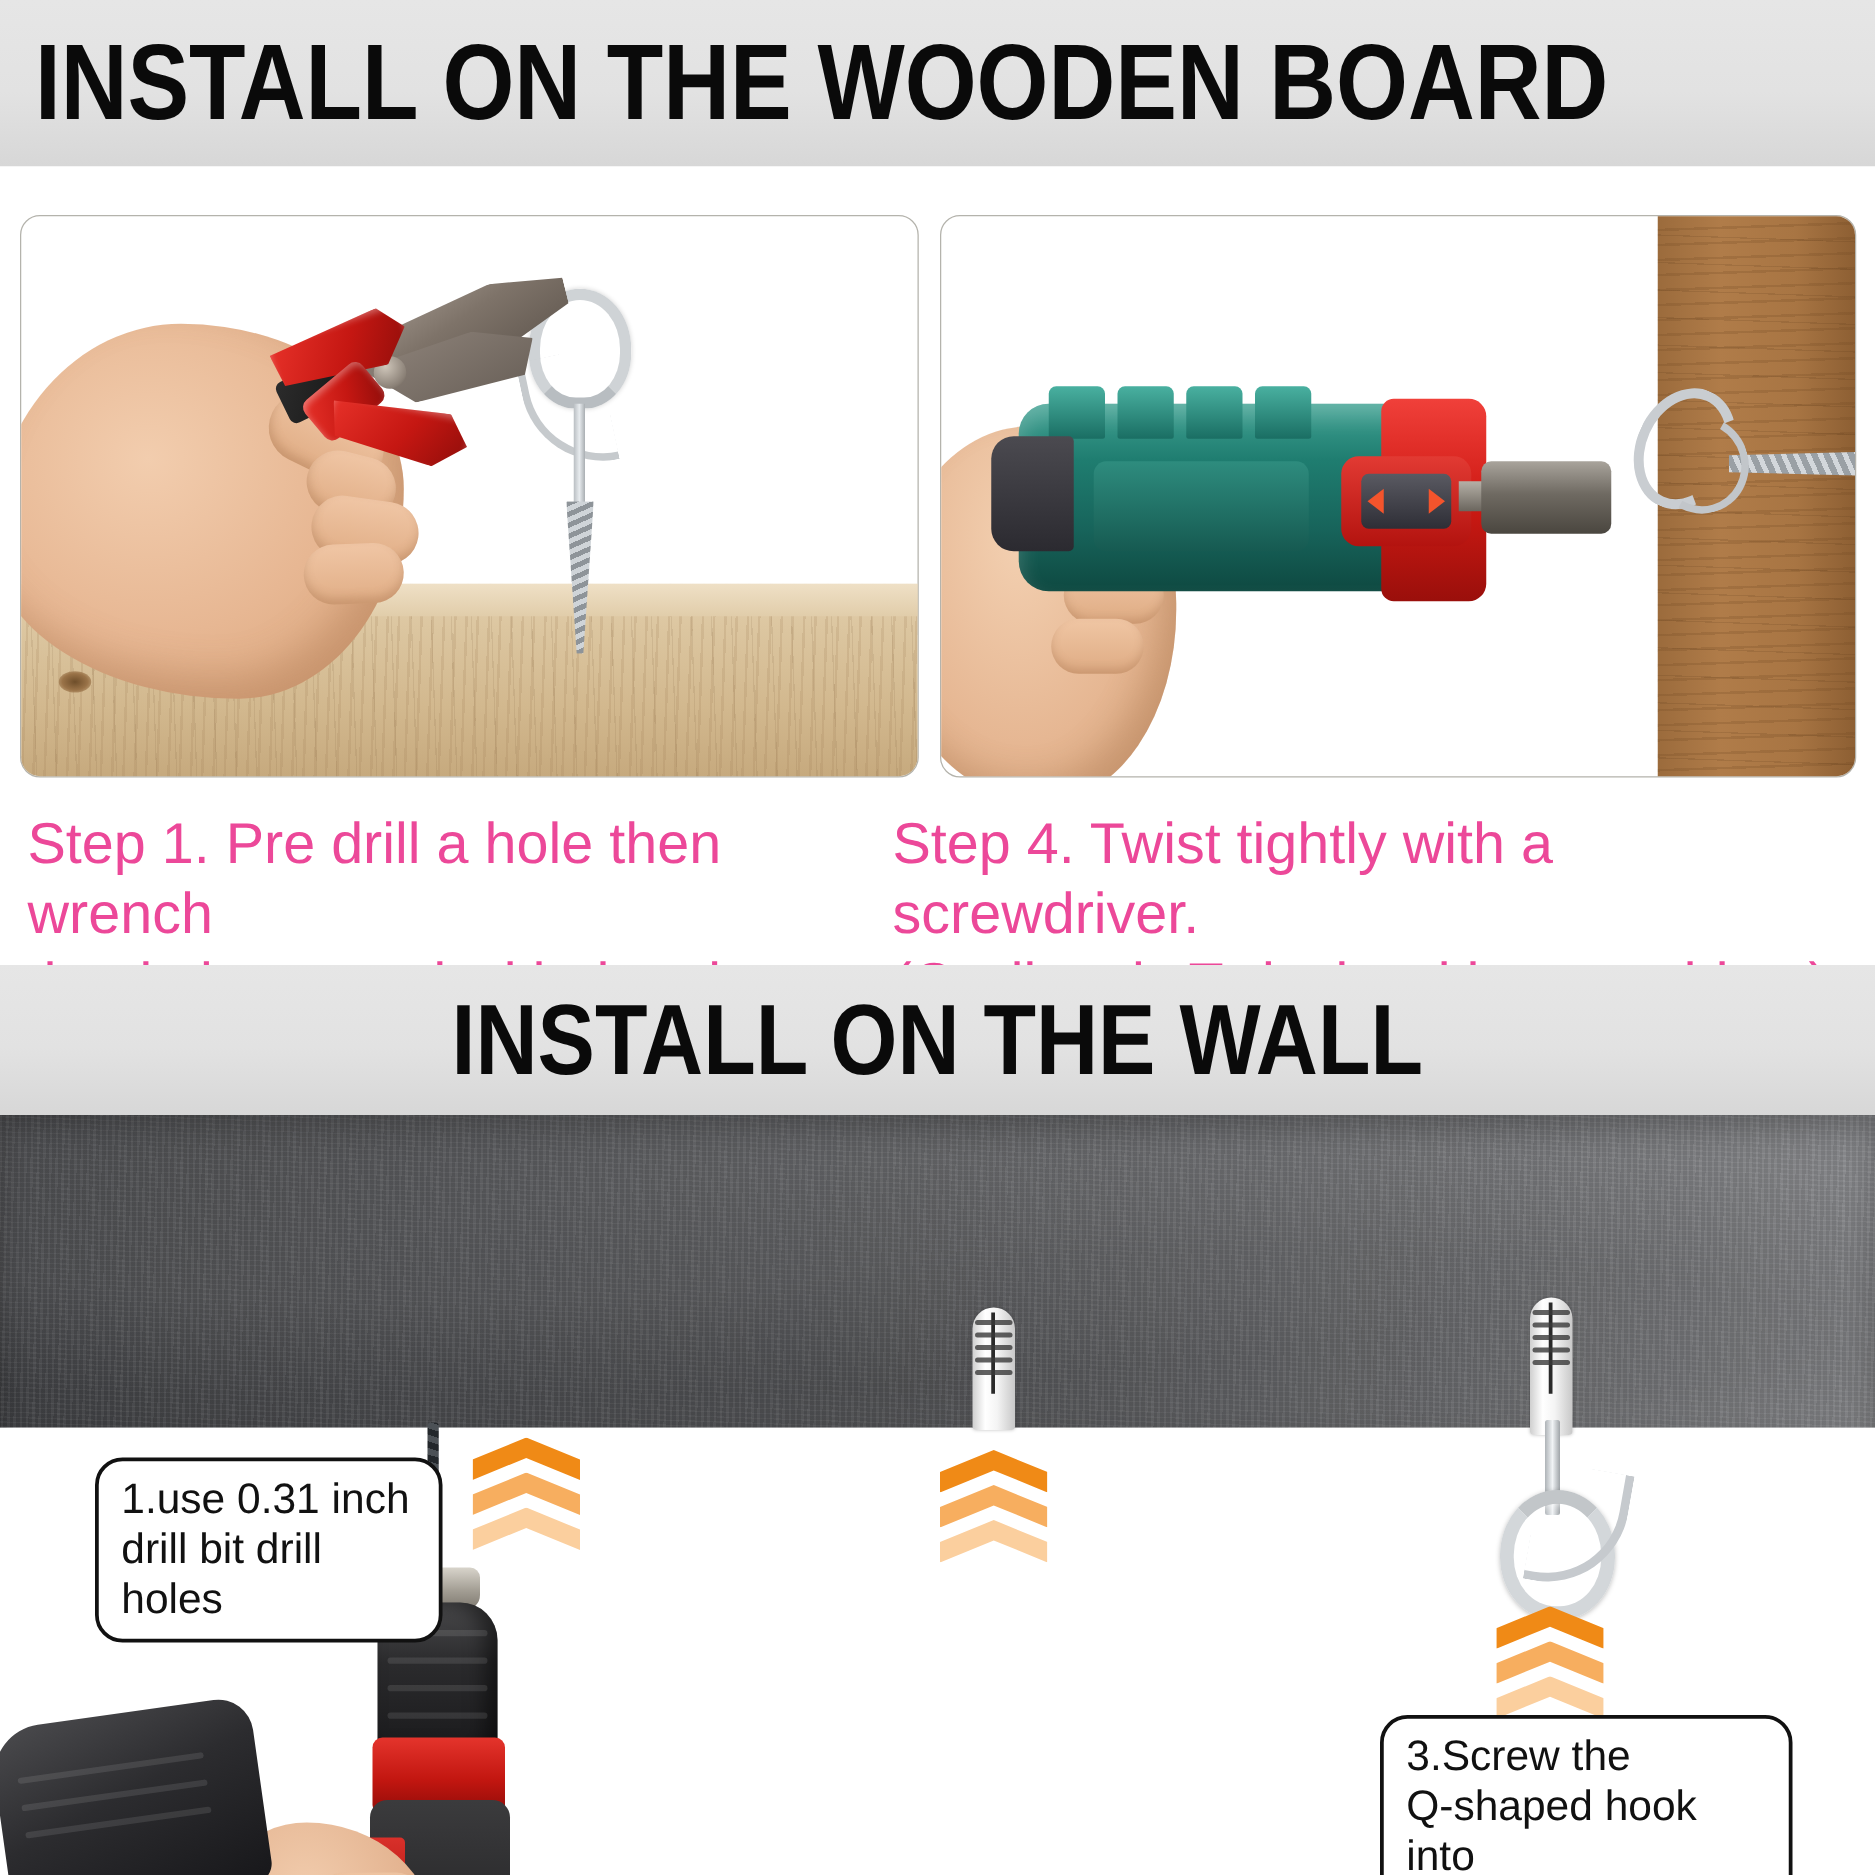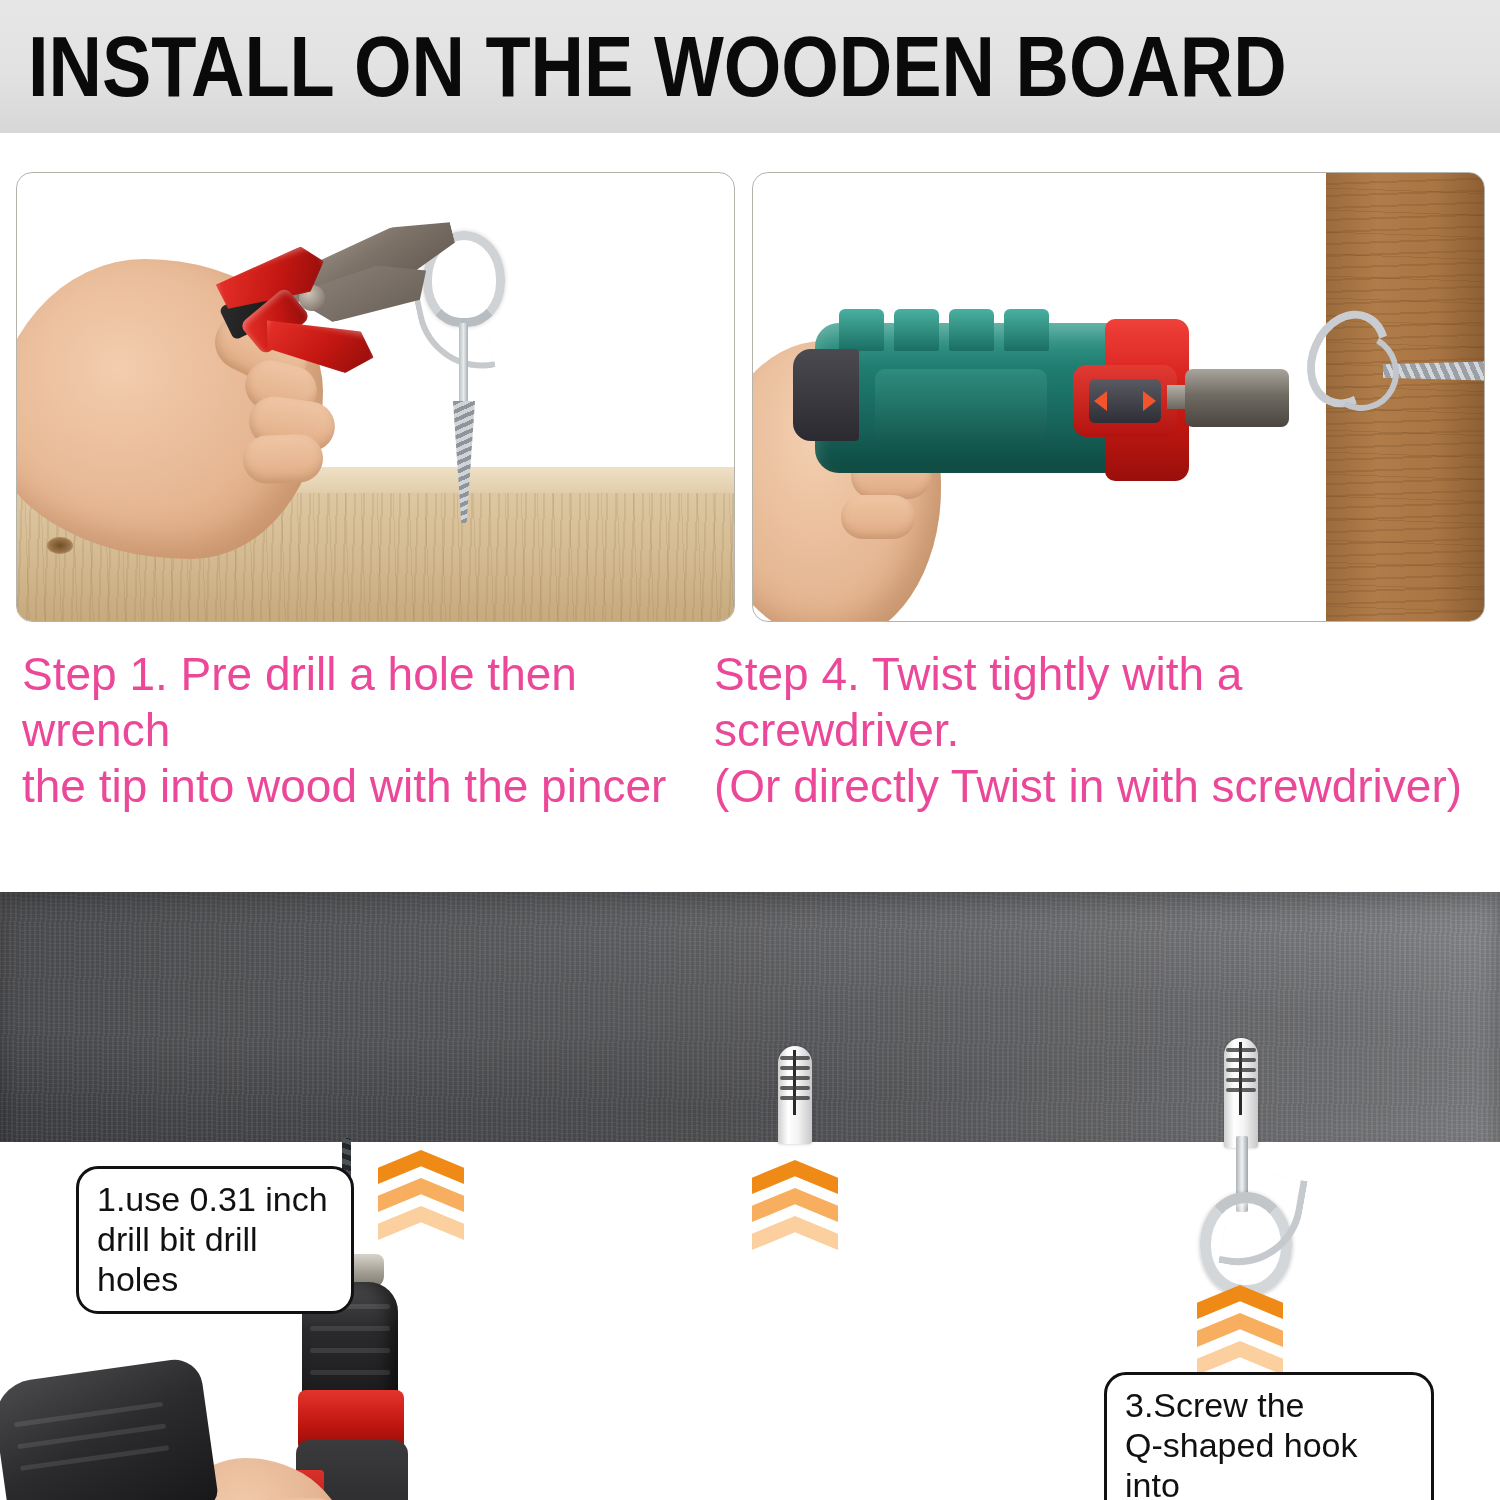--- a/index.html
+++ b/index.html
@@ -413,20 +413,23 @@
     </div>
     <div class="chuck-neck"></div>
     <div class="chuck"></div>
   </div>
 
   <div class="caption" id="caption-1">Step 1. Pre drill a hole then wrench
 the tip into wood with the pincer</div>
   <div class="caption" id="caption-2">Step 4. Twist tightly with a screwdriver.
 (Or directly Twist in with screwdriver)</div>
 
+  <div class="band" id="band-wall">
+    <div class="band-title">INSTALL ON THE WALL</div>
+  </div>
 
   <div class="wall"></div>
 
   <div class="anchor" id="anchor-mid">
     <div class="body">
       <div class="ribs">
         <i style="top:4px"></i>
           <i style="top:14px"></i>
           <i style="top:24px"></i>
         <i style="top:34px"></i>

